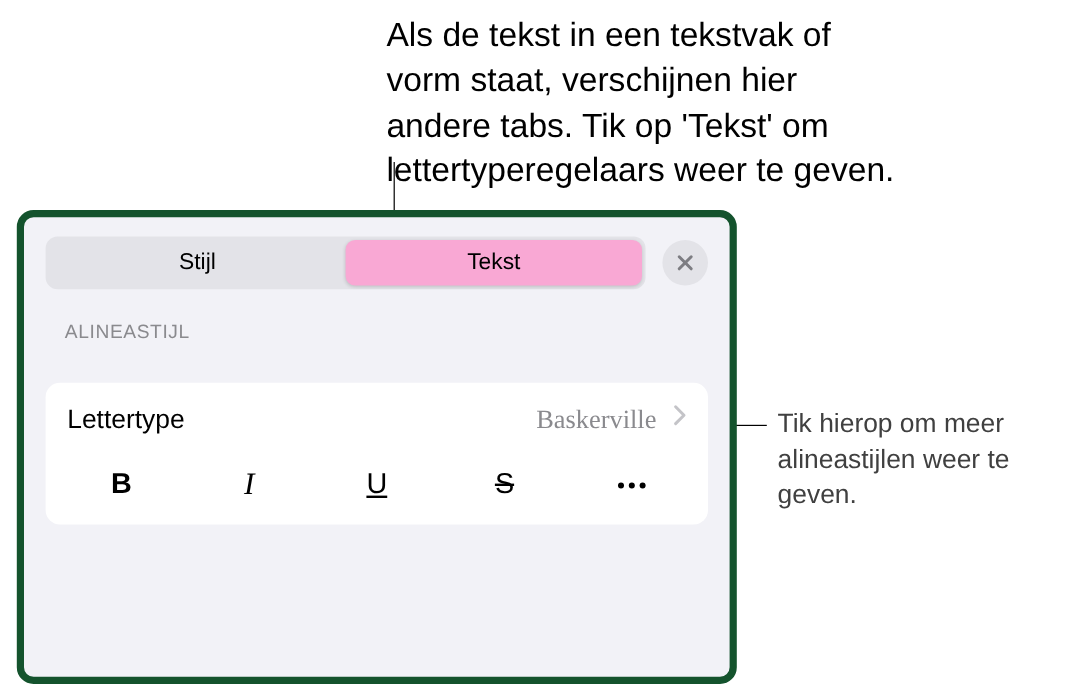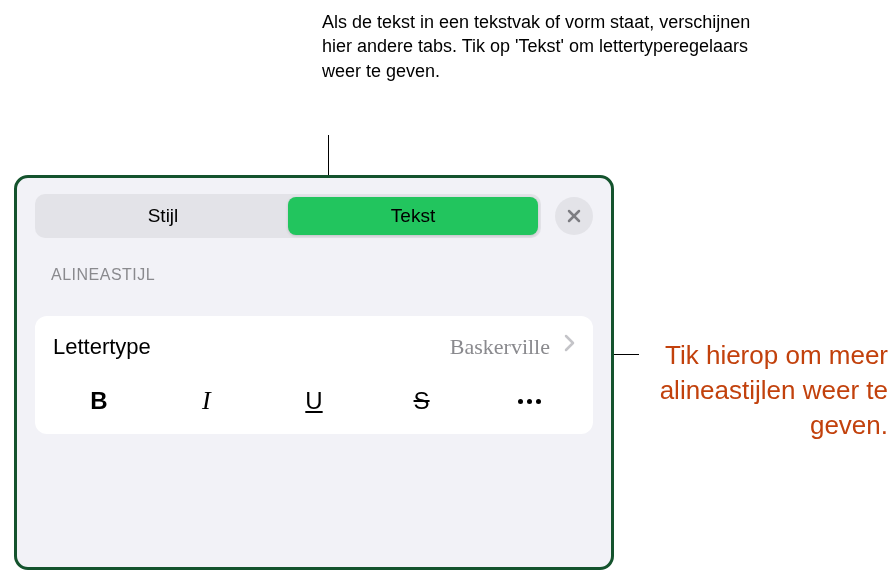--- a/index.html
+++ b/index.html
@@ -12,33 +12,32 @@
       background: #fff;
       width: 891px;
       height: 583px;
       position: relative;
     }
     .callout-top {
       position: absolute;
       top: 10px;
       left: 322px;
       width: 430px;
-      font-size: 18px;
+      font-size: 28px;
       line-height: 1.35;
       color: #000;
     }
     .callout-right {
       position: absolute;
       top: 338px;
       left: 648px;
       width: 240px;
-      font-size: 26px;
+      font-size: 22px;
       line-height: 1.35;
-      color: #c2410c;
-      text-align: right;
+      color: #404040;
     }
     .leader-top {
       position: absolute;
       left: 328px;
       top: 135px;
       width: 1px;
       height: 58px;
       background: #000;
     }
     .leader-right {
@@ -49,21 +48,21 @@
       height: 1px;
       background: #000;
     }
     .panel {
       position: absolute;
       left: 14px;
       top: 175px;
       width: 600px;
       height: 395px;
       background: #f2f2f7;
-      border: 3px solid #14532d;
+      border: 6px solid #14532d;
       border-radius: 14px;
       overflow: hidden;
     }
     .panel-header {
       display: flex;
       align-items: center;
       padding: 16px 18px 0 18px;
       gap: 14px;
     }
     .segmented {
@@ -76,21 +75,21 @@
     .segment {
       flex: 1;
       text-align: center;
       padding: 8px 0;
       font-size: 19px;
       color: #000;
       border-radius: 8px;
       cursor: pointer;
     }
     .segment.active {
-      background: #22c55e;
+      background: #f9a8d4;
       box-shadow: 0 1px 3px rgba(0,0,0,0.15);
       font-weight: 500;
     }
     .close-btn {
       width: 38px;
       height: 38px;
       border-radius: 50%;
       background: #e3e3e8;
       display: flex;
       align-items: center;

